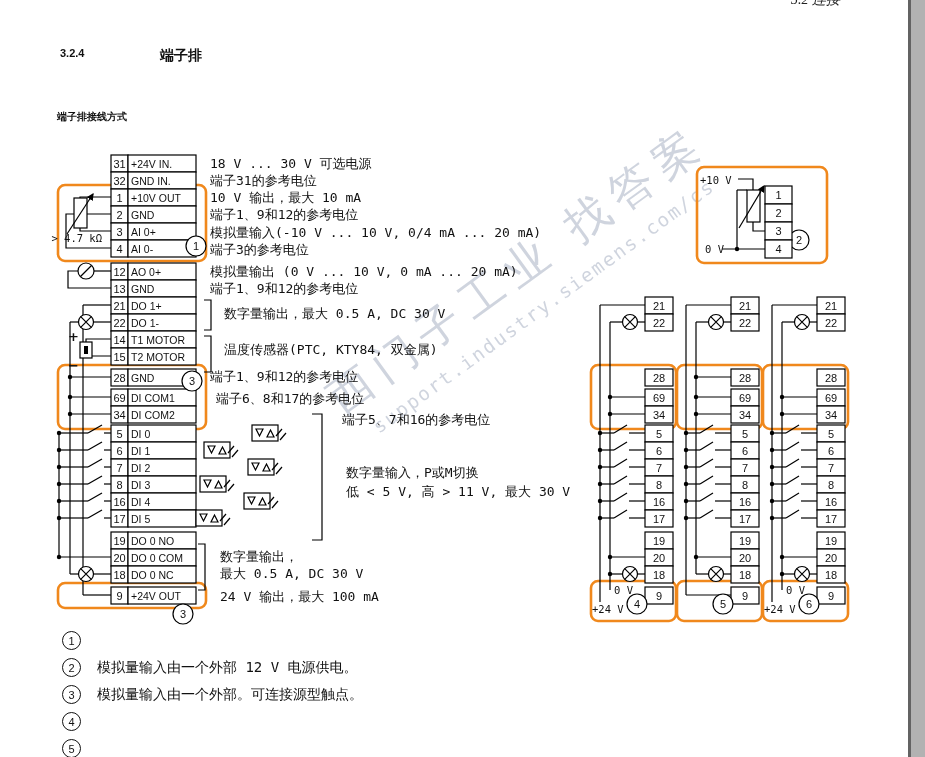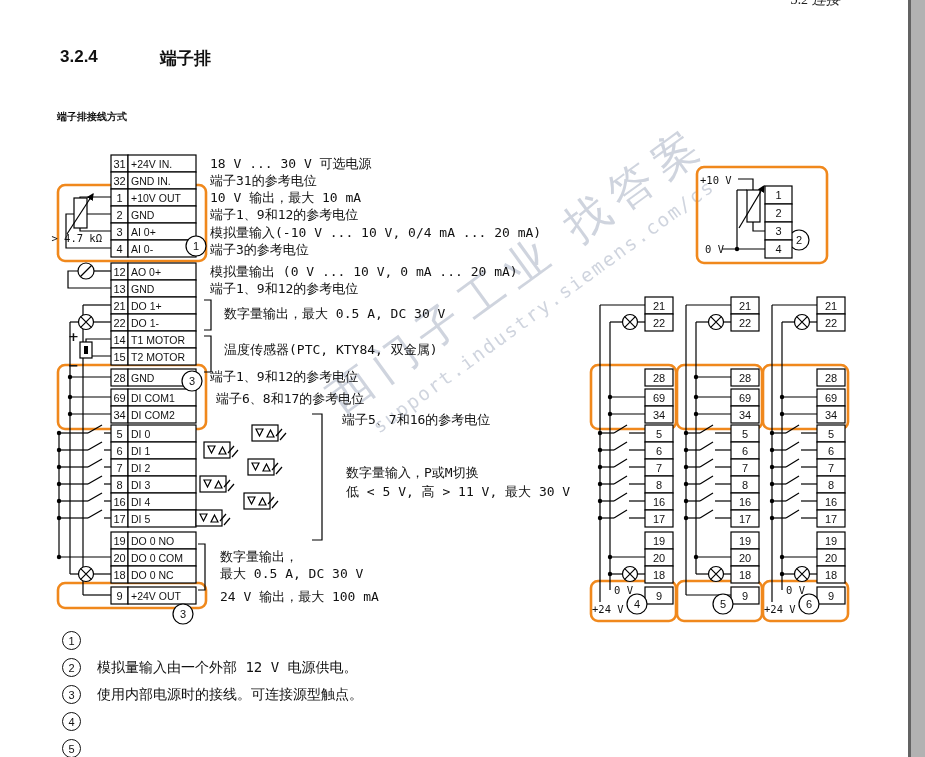--- a/index.html
+++ b/index.html
@@ -1,20 +1,20 @@
 <!DOCTYPE html>
 <html style="--orange: #F0881C;"><head>
 <meta charset="utf-8">
 <style>
   html,body{margin:0;padding:0;background:#fff;}
   .page{position:relative;width:925px;height:757px;background:#fff;overflow:hidden;
         font-family:"Liberation Sans","DejaVu Sans",sans-serif;color:#111;}
   .chapter{position:absolute;top:-9px;left:791px;font:italic 14px "Liberation Serif",serif;color:#222;}
-  .sec-num{position:absolute;left:60px;top:47px;font-size:17px;font-weight:700;}
-  .sec-title{position:absolute;left:160px;top:47px;font-size:17px;font-weight:700;}
+  .sec-num{position:absolute;left:60px;top:47px;font-size:11px;font-weight:700;}
+  .sec-title{position:absolute;left:160px;top:47px;font-size:14px;font-weight:700;}
   .subsec{position:absolute;left:57px;top:110px;font-size:10px;font-weight:700;}
   .watermark{position:absolute;left:290px;top:238px;width:470px;transform:rotate(-36deg);
              color:rgba(168,177,194,.55);text-align:center;pointer-events:none;z-index:5;}
   .wm1{font-size:44px;letter-spacing:10px;}
   .wm2{font-size:19px;margin-top:4px;letter-spacing:2px;font-family:"DejaVu Sans Mono",monospace;}
   #dg{position:absolute;left:0;top:0;z-index:10;}
   .w{fill:none;stroke:#000;stroke-width:1.2;}
   .sym{fill:#fff;stroke:#000;stroke-width:1.2;}
   .tb{fill:#fff;stroke:#000;stroke-width:1.2;}
   .obox{fill:none;stroke:var(--orange,#F0881C);stroke-width:2.6;}
@@ -675,21 +675,21 @@
 
   <div class="fnote" style="top:631px;">
     <span class="fnum">1</span>
   </div>
   <div class="fnote" style="top:658px;">
     <span class="fnum">2</span>
     <span>模拟量输入由一个外部 12 V 电源供电。</span>
   </div>
   <div class="fnote" style="top:685px;">
     <span class="fnum">3</span>
-    <span>使用内部电源时的接线。可连接源型触点。</span>
+    <span>模拟量输入由一个外部。可连接源型触点。</span>
   </div>
   <div class="fnote" style="top:712px;">
     <span class="fnum">4</span>
   </div>
   <div class="fnote" style="top:739px;">
     <span class="fnum">5</span>
   </div>
 
   <div class="page-edge"></div>
 </div>

